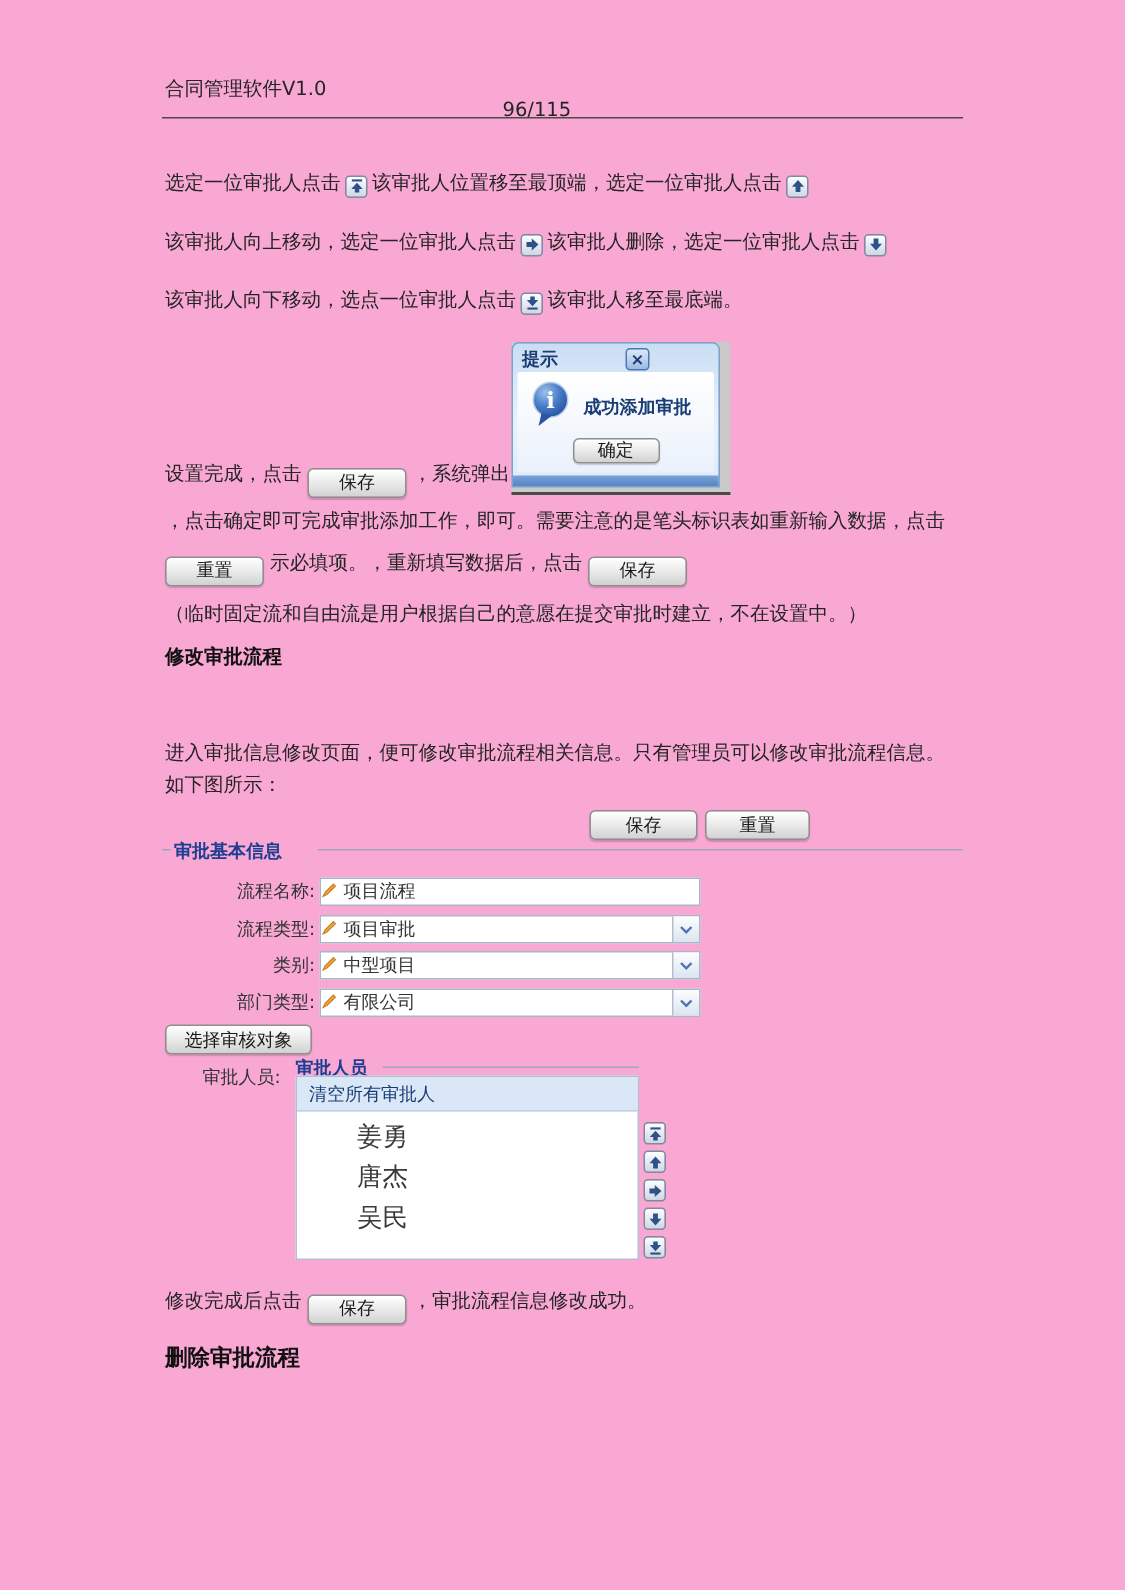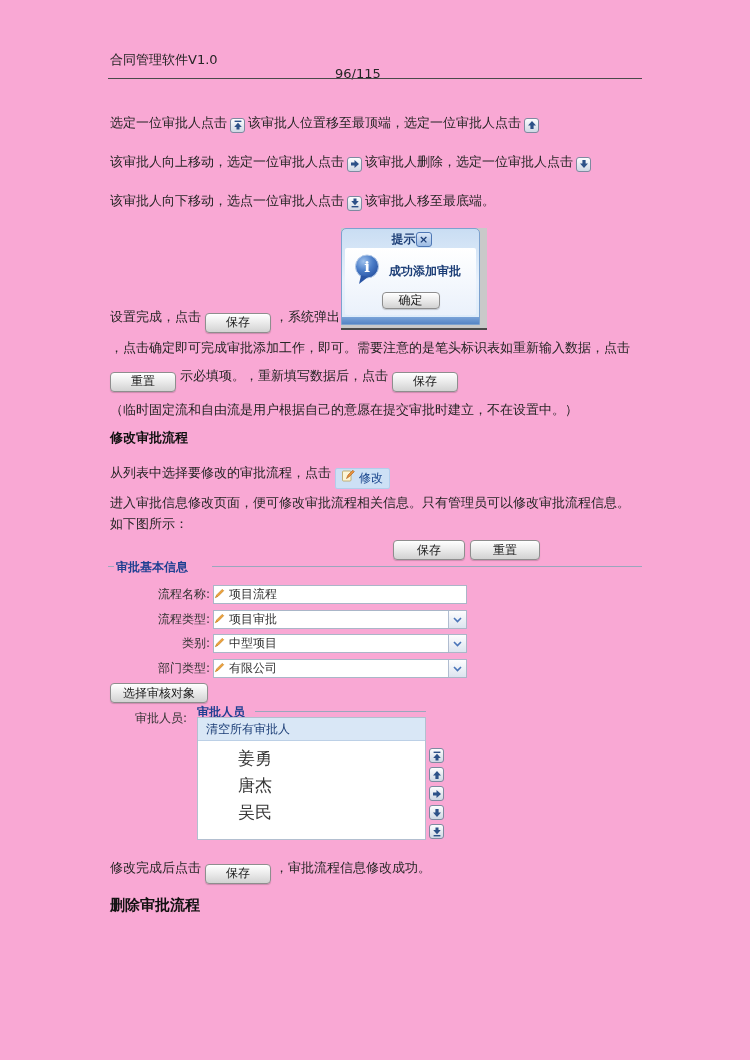--- a/index.html
+++ b/index.html
@@ -27,22 +27,22 @@
   .modify-btn{display:inline-flex;align-items:center;gap:4px;height:19px;padding:0 6px;
               background:#cde0f5;border:1px solid #b3cdeb;border-radius:2px;
               color:#15428b;font-size:12px;vertical-align:-5px;margin-left:4px;}
 
   
   .dialog-shot{position:absolute;left:341px;top:228px;width:146px;height:100px;
                background:#c9c9c9;border-bottom:2px solid #4a4a4a;}
   .dialog-window{position:absolute;left:0;top:0;width:139px;height:97px;box-sizing:border-box;
                  border:1px solid #7da2ce;border-radius:5px 5px 0 0;
                  background:linear-gradient(180deg,#c9ddf3 0%,#e9f2fc 55%,#dcebf9 100%);}
-  .dialog-titlebar{display:flex;justify-content:center;align-items:center;
-                   height:18px;padding:1px 4px 0 6px;color:#1b3d76;font-weight:bold;font-size:12px;}
+  .dialog-titlebar{display:flex;justify-content:flex-start;align-items:center;
+                   height:18px;padding:1px 4px 0 6px;color:#1b3d76;font-weight:bold;font-size:12px;gap:45px;}
   .dialog-close{display:inline-flex;align-items:center;justify-content:center;
                 width:14px;height:13px;border:1px solid #4d77b5;border-radius:3px;
                 background:linear-gradient(#dbe8f8,#9dbbe3);color:#1b3d76;
                 font-size:11px;font-weight:bold;line-height:1;}
   .dialog-body{position:absolute;left:3px;top:19px;right:3px;bottom:9px;
                background:linear-gradient(180deg,#ffffff,#eaf1fb);border-radius:2px;}
   .dialog-msgrow{display:flex;align-items:center;gap:8px;padding:6px 4px 0 8px;}
   .dialog-msg{color:#1b3d76;font-size:12px;font-weight:bold;white-space:nowrap;}
   .dialog-okrow{position:absolute;left:0;right:0;bottom:6px;text-align:center;}
   .dialog-ok{height:17px;min-width:58px;vertical-align:baseline;margin:0;}
@@ -152,29 +152,20 @@
   <div class="para" style="left:110px;top:338px;">，点击确定即可完成审批添加工作，即可。需要注意的是笔头标识表如重新输入数据，点击</div>
 
   <div class="para" style="left:110px;top:400px;">（临时固定流和自由流是用户根据自己的意愿在提交审批时建立，不在设置中。）</div>
 
   <div class="para" style="left:110px;top:366px;">
     <button class="win-btn" style="margin-left:0;">重置</button><span>示必填项。，重新填写数据后，点击</span><button class="win-btn">保存</button>
   </div>
 
   <div class="heading" style="left:110px;top:429px;font-size:13px;">修改审批流程</div>
 
-  <div class="para" style="left:110px;top:463px;">
-    <span>从列表中选择要修改的审批流程，点击</span><span class="modify-btn">
-        <span><svg width="13" height="13" viewBox="0 0 13 13">
-            <rect x="0.5" y="2" width="8.5" height="10" rx="1" fill="#fdf6d8" stroke="#b9a15a" stroke-width="0.8"></rect>
-            <path d="M4.5 9.5 L6 6 L10.8 1.2 L12.3 2.7 L7.5 7.5 Z" fill="#e8913c" stroke="#a9601c" stroke-width="0.6"></path>
-          </svg></span>
-        <span>修改</span>
-      </span>
-  </div>
 
   <div class="para" style="left:110px;top:493px;">进入审批信息修改页面，便可修改审批流程相关信息。只有管理员可以修改审批流程信息。</div>
   <div class="para" style="left:110px;top:514px;">如下图所示：</div>
 
   <div class="form-shot">
     <button class="win-btn fs-abs" style="left:285px;top:2px;width:72px;margin:0;">保存</button>
     <button class="win-btn fs-abs" style="left:362px;top:2px;width:70px;margin:0;">重置</button>
 
     <div class="fs-abs fieldline" style="left:0;top:28px;width:6px;"></div>
     <div class="fs-abs legend" style="left:8px;top:21px;">审批基本信息</div>

